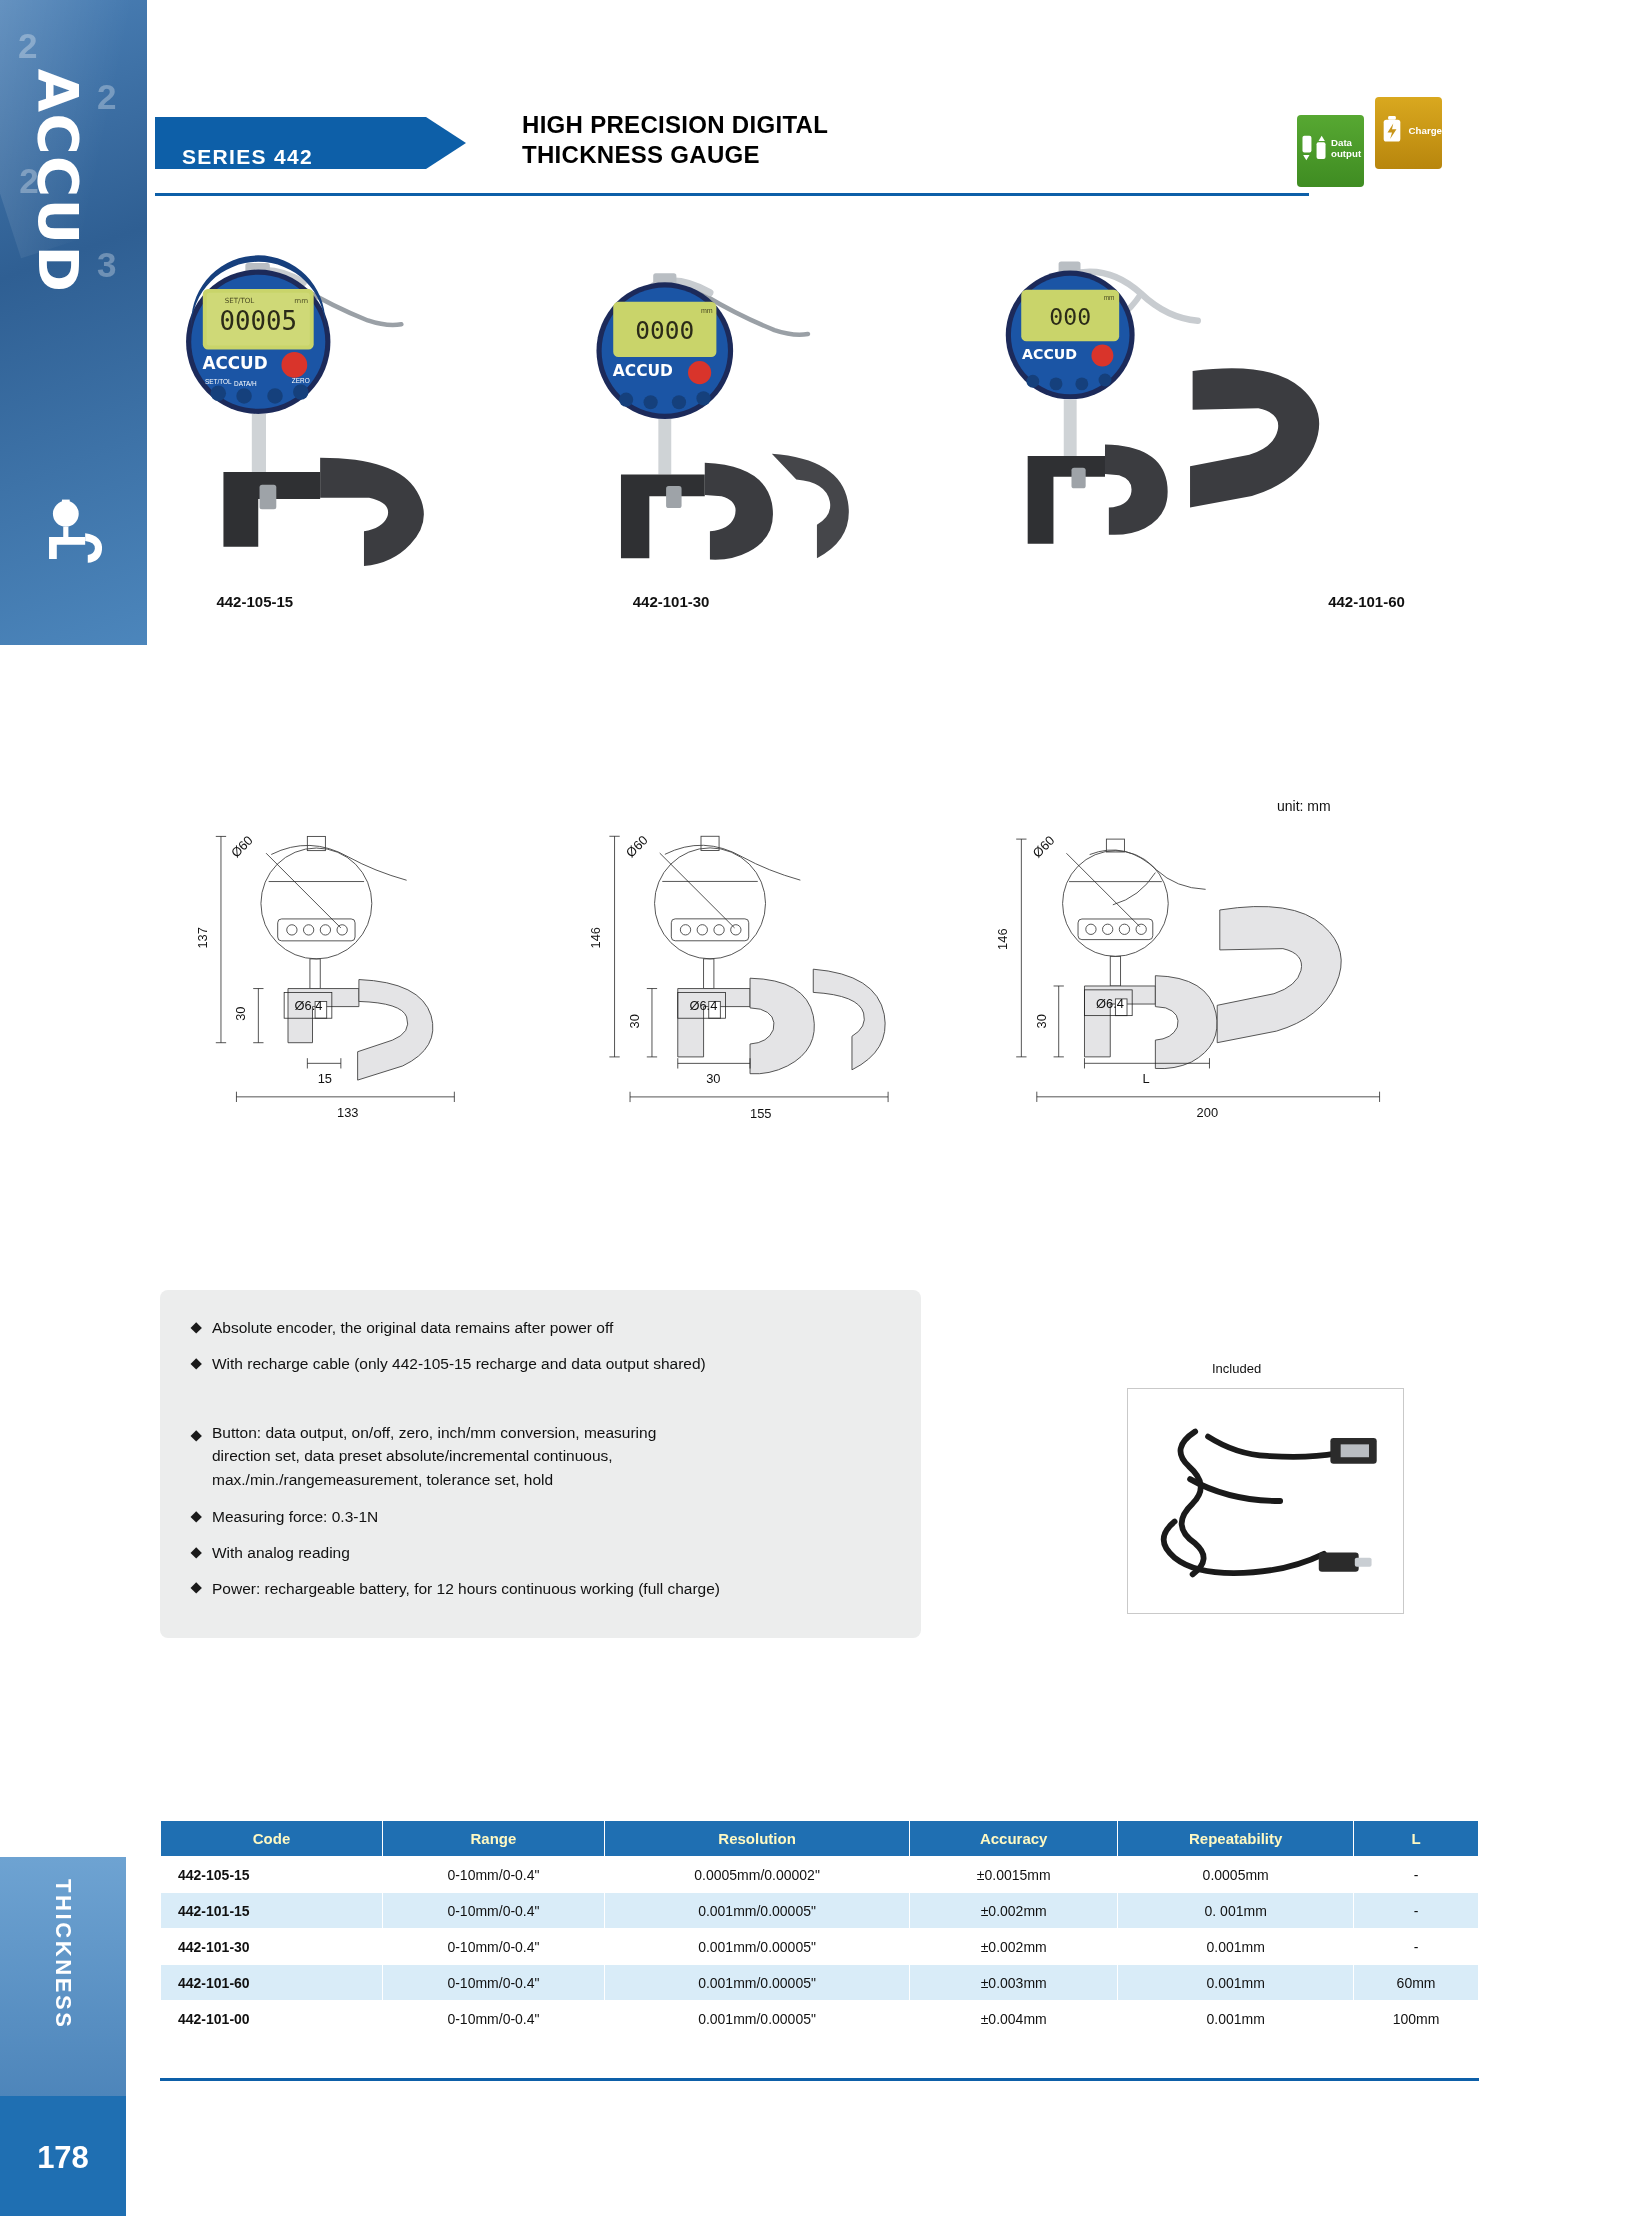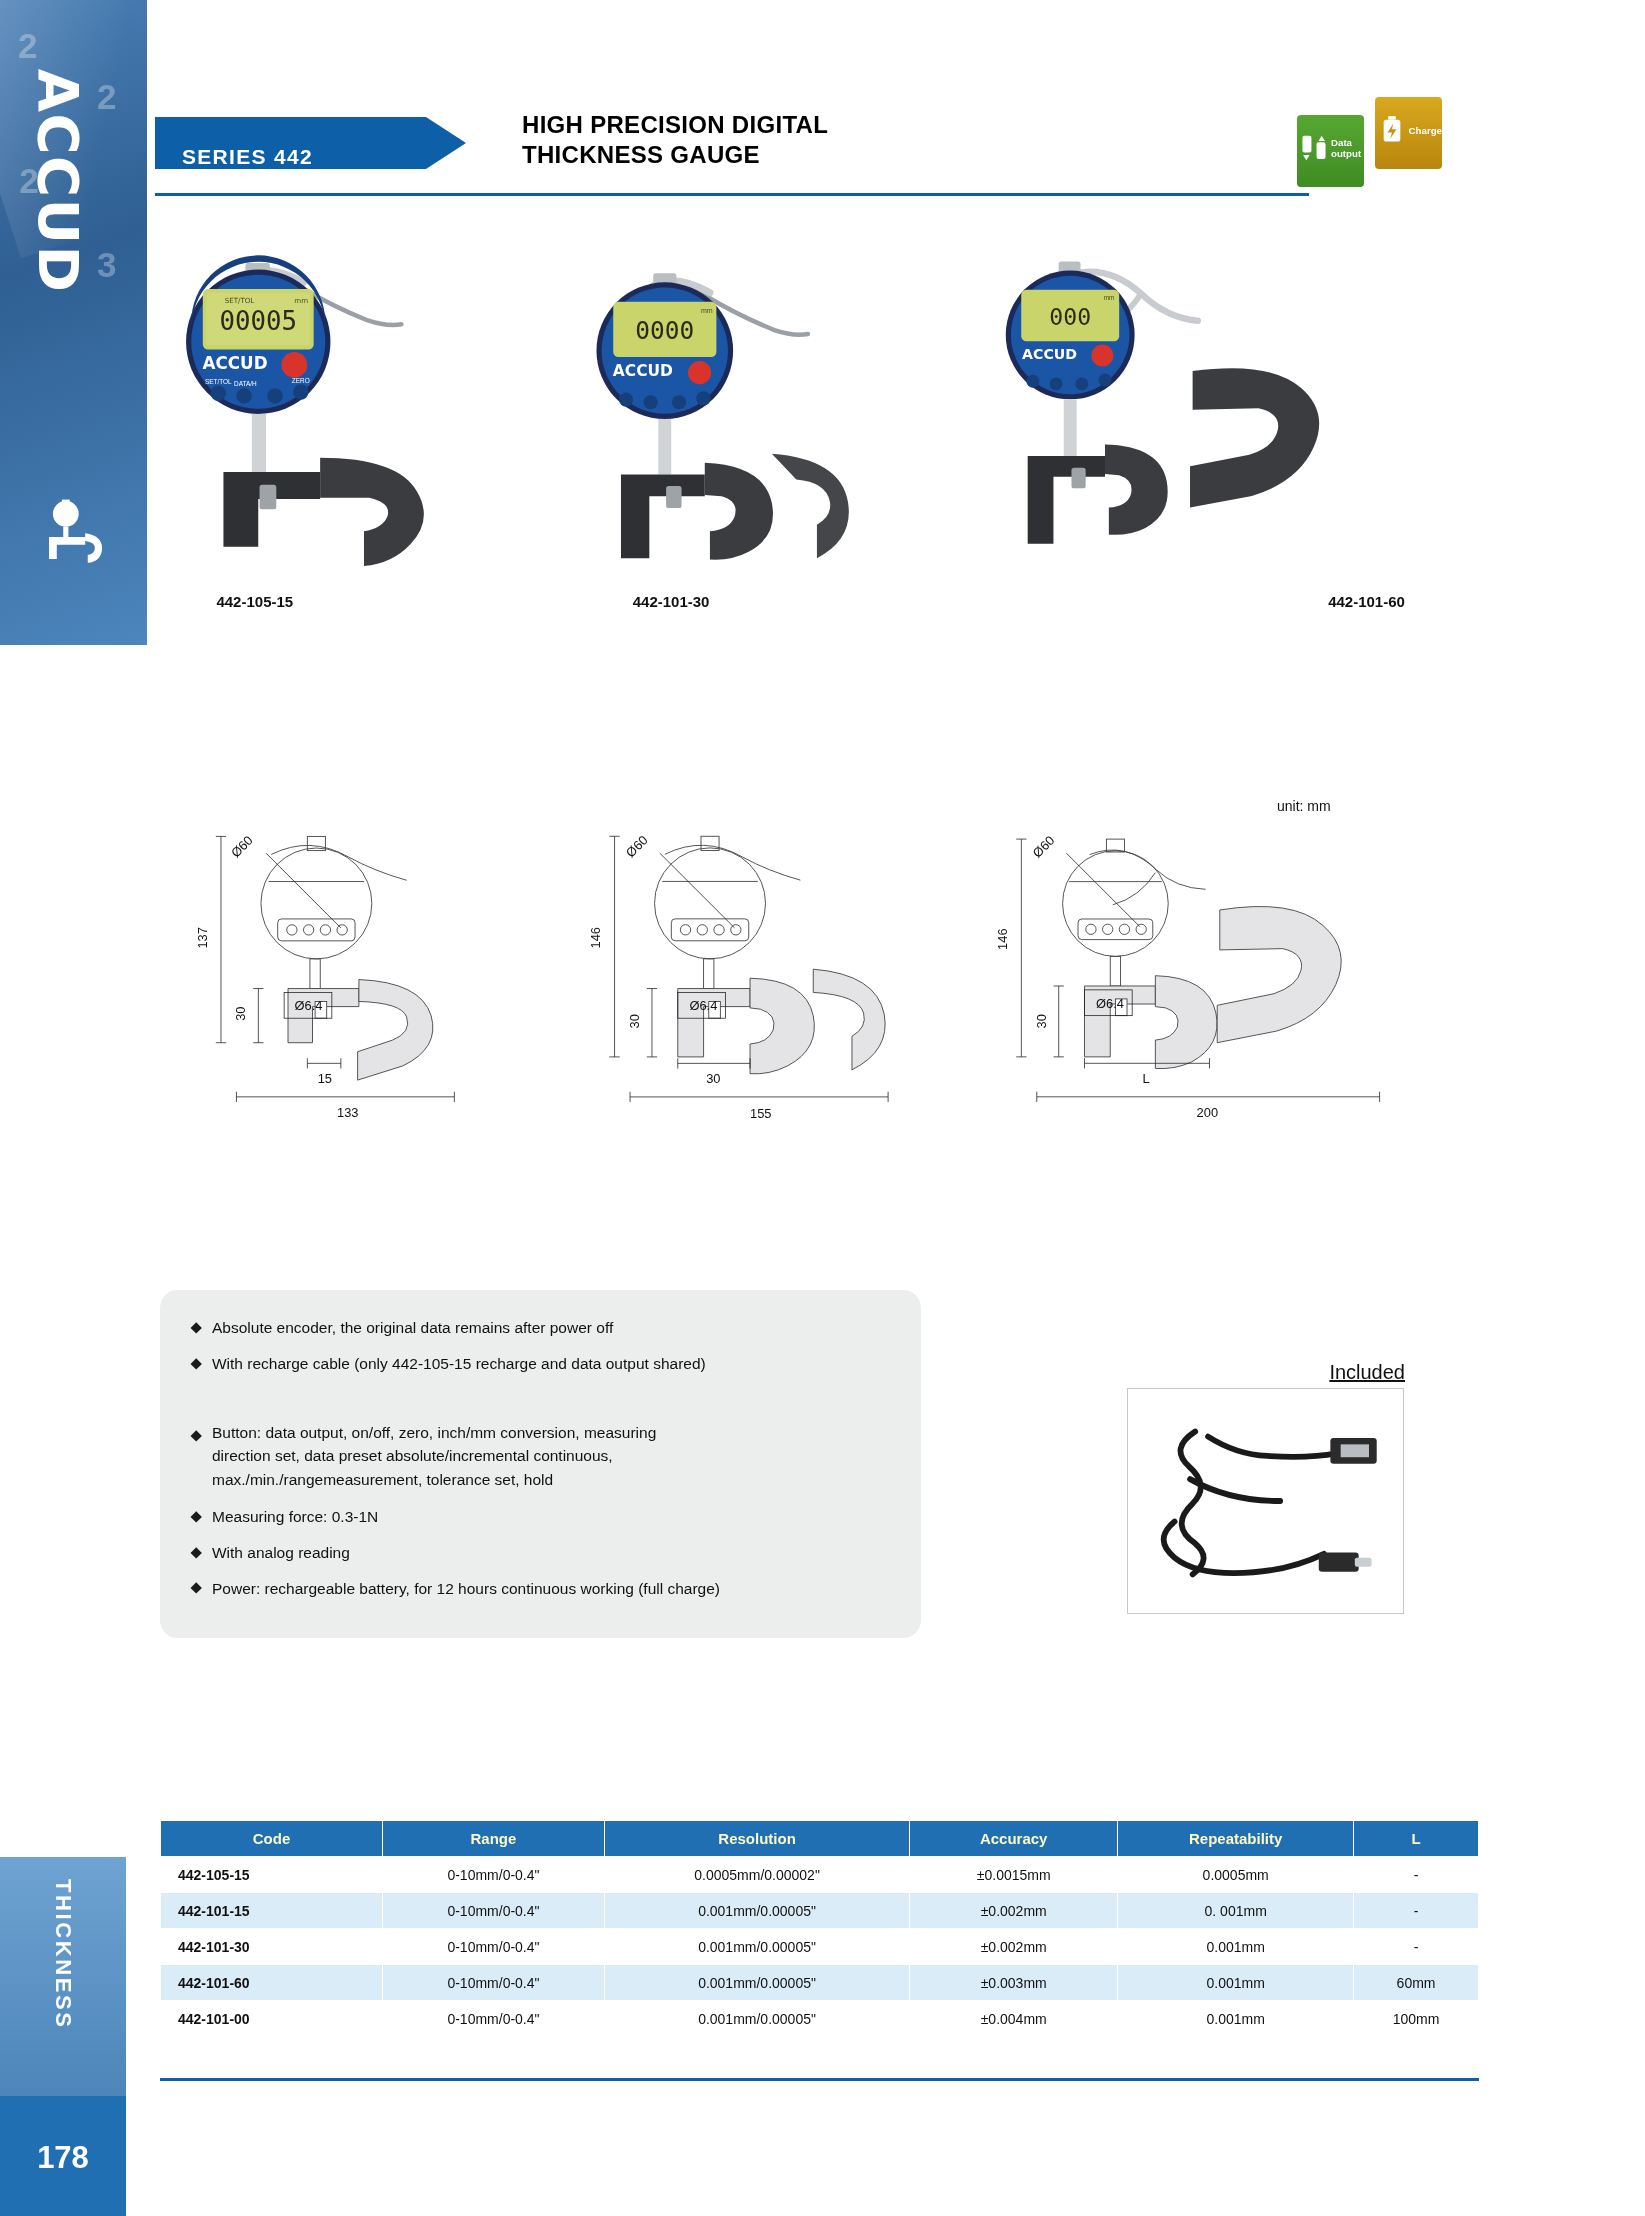--- a/index.html
+++ b/index.html
@@ -77,35 +77,35 @@
     position:absolute; font-size:15px; font-weight:bold; color:#111; text-align:center; width:193px;
   }
 
   
   .dims { position:absolute; left:155px; top:774px; width:1328px; height:419px; }
   .unit-label{ position:absolute; left:1277px; top:798px; font-size:14px; color:#111; }
 
   
   .features{
     position:absolute; left:160px; top:1290px; width:761px; height:348px;
-    background:#eceded; border-radius:18px; padding:28px 26px 0 32px;
+    background:#eceded; border-radius:8px; padding:28px 26px 0 32px;
   }
   .feat-line{
     display:flex; align-items:flex-start; margin-bottom:15px; font-size:15.5px; color:#111;
     line-height:1.35;
   }
   .diamond{
     width:8.4px;height:8.4px;background:#1a1a1a;transform:rotate(45deg);
     margin:5.8px 11.6px 0 0; flex:0 0 8.4px;
   }
   .feat-sub { margin-left:20px; font-size:15.5px; color:#111; line-height:1.55; }
 
   .included-label{
-    position:absolute; left:1212px; top:1361px; width:193px; text-align:right;
-    font-size:20px; color:#111;text-decoration:underline;
+    position:absolute; left:1212px; top:1361px; width:193px; text-align:left;
+    font-size:13px; color:#111;
   }
   .included-box{
     position:absolute; left:1127px; top:1388px; width:277px; height:226px;
     background:#fff; border:0.6px solid #c9c9c9;
   }
 
   
   .tbl{
     position:absolute; left:160px; top:1820px; width:1319px;
     border-collapse:collapse; font-size:14px;

